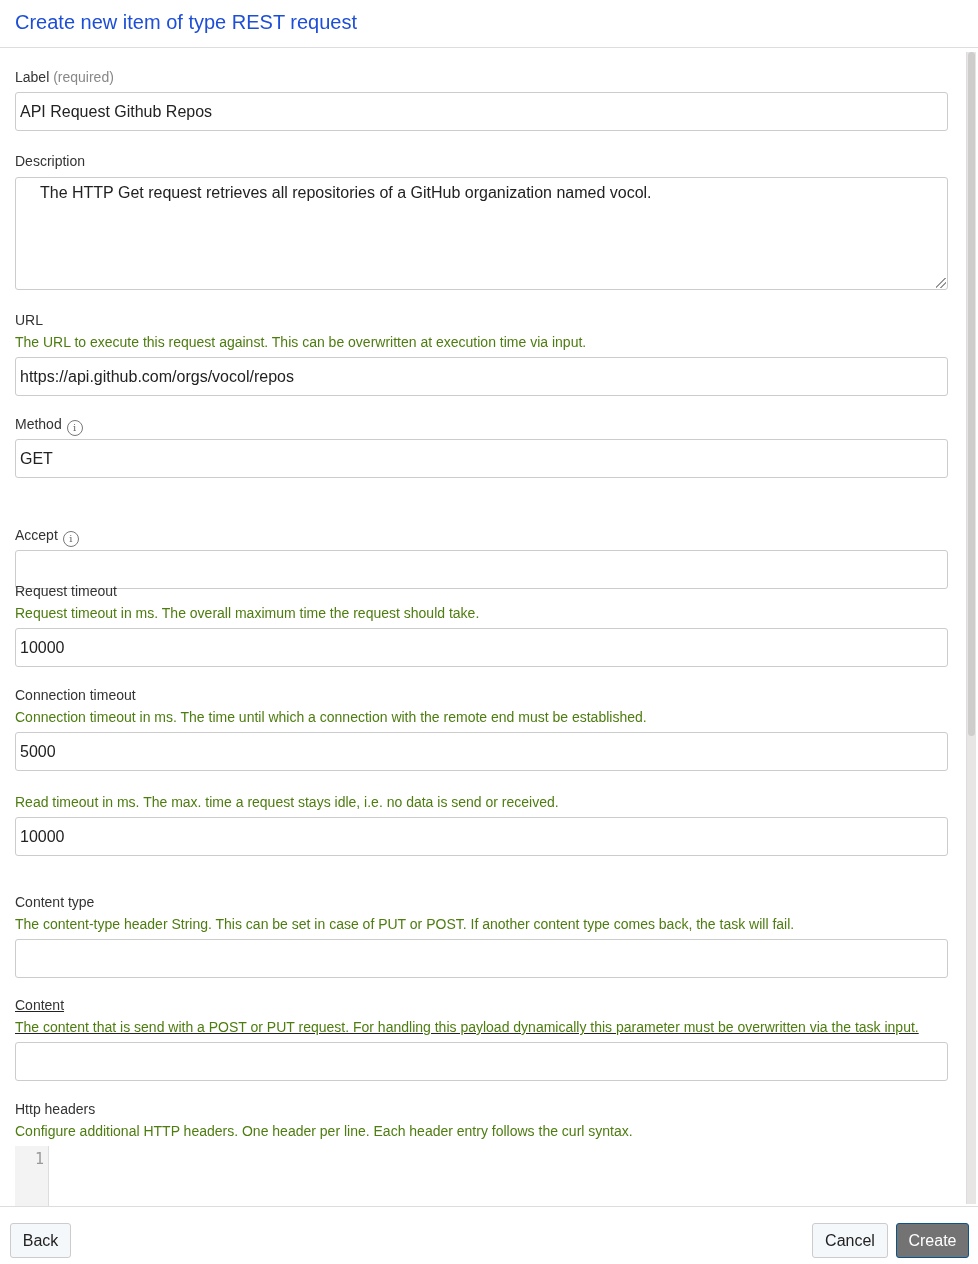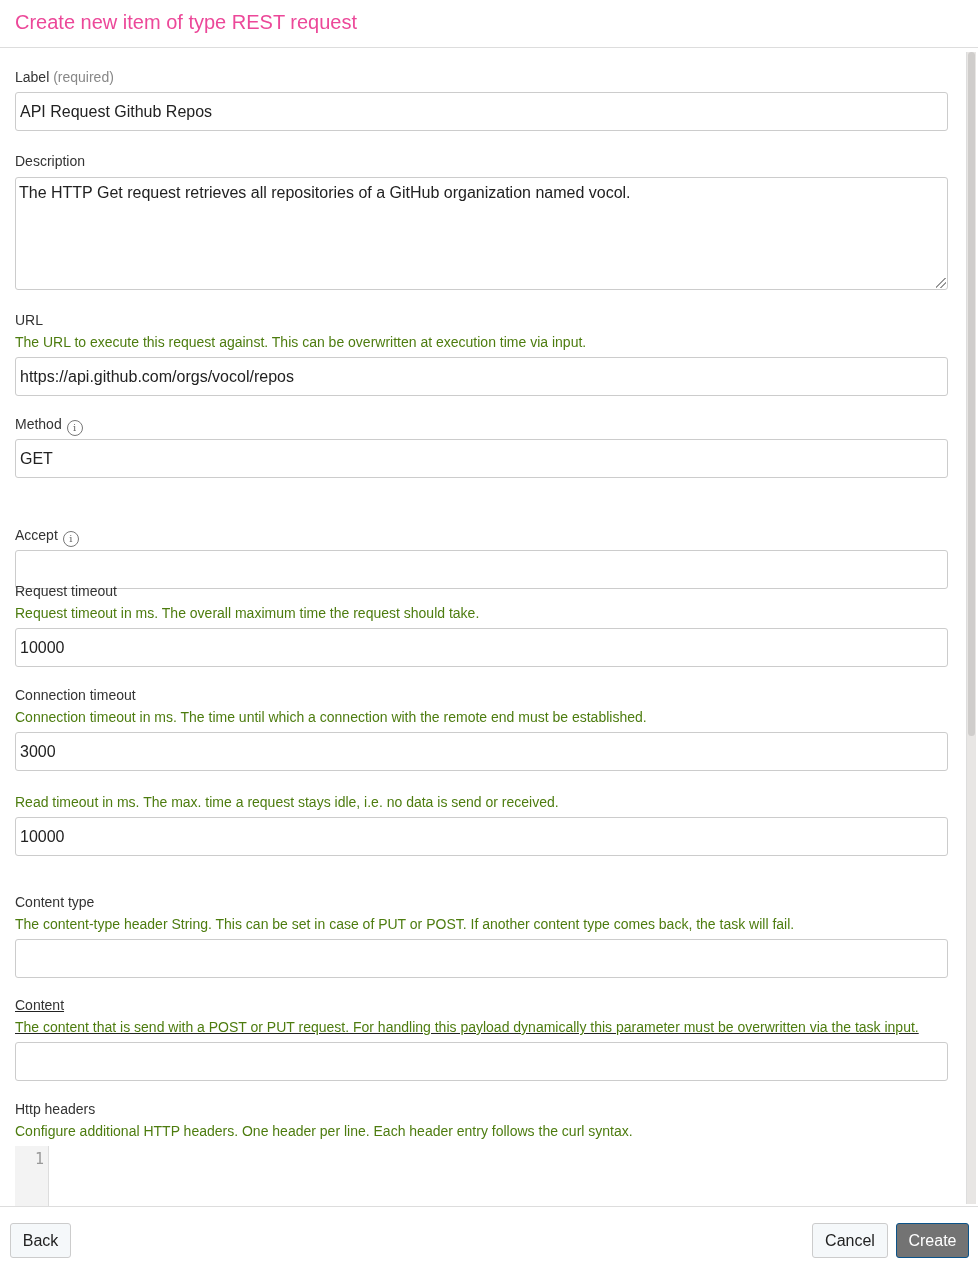--- a/index.html
+++ b/index.html
@@ -1,27 +1,27 @@
 <!DOCTYPE html>
 <html><head>
 <meta charset="utf-8">
 <style>
   html, body { margin:0; padding:0; }
   body { width:978px; height:1264px; overflow:hidden; background:#fff; font-family:"Liberation Sans", sans-serif; color:#222; position:relative; }
   .header { position:absolute; left:0; top:0; width:978px; height:48px; border-bottom:1px solid #ddd; box-sizing:border-box; }
-  .header .title { position:absolute; left:15px; top:11px; font-size:20px; color:#ec4899; }
+  .header .title { position:absolute; left:15px; top:11px; font-size:20px; color:#1d4ed8; }
   .body { position:absolute; left:0; top:49px; width:978px; height:1157px; overflow:hidden; }
   .scrollbar { position:absolute; right:2px; top:52px; width:9px; height:1152px; background:#e8e6e4; border-left:1px solid #ddd; }
   .scrollbar .thumb { position:absolute; left:1px; top:0; width:7px; height:684px; background:#cfcdcb; border-radius:4px; }
   .field { position:absolute; left:15px; width:933px; }
   .flabel { font-size:14px; color:#333; height:18px; line-height:18px; }
   .flabel .req { color:#888; }
   .fdesc { font-size:14px; color:#4d7c0f; height:18px; line-height:18px; margin-top:4px; }
   .finput { box-sizing:border-box; width:933px; height:39px; border:1px solid #ccc; border-radius:3px; padding:0 4px; font-size:16px; line-height:37px; color:#222; margin-top:6px; background:#fff; }
-  .ftextarea { box-sizing:border-box; width:933px; height:113px; border:1px solid #ccc; border-radius:3px; padding:6px 3px; font-size:16px; color:#222; margin-top:7px; position:relative; }
+  .ftextarea { box-sizing:border-box; width:933px; height:113px; border:1px solid #ccc; border-radius:3px; padding:6px 24px; font-size:16px; color:#222; margin-top:7px; position:relative; }
   .resize { position:absolute; right:1px; bottom:1px; width:10px; height:10px; background:linear-gradient(135deg, transparent 45%, #999 45%, #999 52%, transparent 52%, transparent 70%, #999 70%, #999 77%, transparent 77%); }
   .info { display:inline-block; width:14px; height:14px; border:1px solid #777; border-radius:50%; font-size:10px; line-height:14px; text-align:center; color:#666; margin-left:5px; vertical-align:-2px; font-family:"DejaVu Serif", serif; }
   .code { position:absolute; left:15px; top:1096px; width:933px; height:70px; }
   .gutter { position:absolute; left:0; top:0; width:34px; height:70px; background:#f3f3f3; border-right:1px solid #ddd; font-family:"DejaVu Sans Mono", monospace; font-size:15px; color:#999; text-align:right; box-sizing:border-box; padding-right:4px; padding-top:4px; }
   .footer { position:absolute; left:0; top:1206px; width:978px; height:58px; border-top:1px solid #ddd; box-sizing:border-box; background:#fff; }
   .btn { position:absolute; top:16px; height:35px; box-sizing:border-box; border:1px solid #ccc; border-radius:3px; background:#f5f8fa; font-size:16px; line-height:33px; text-align:center; color:#222; }
   .btn.primary { background:#737373; border-color:#0b5389; color:#fff;text-align:center; }
 </style>
 </head>
 <body>
@@ -60,21 +60,21 @@
 
 <div class="field" style="top:582px;">
   <div class="flabel">Request timeout</div>
   <div class="fdesc">Request timeout in ms. The overall maximum time the request should take.</div>
   <div class="finput">10000</div>
 </div>
 
 <div class="field" style="top:686px;">
   <div class="flabel">Connection timeout</div>
   <div class="fdesc">Connection timeout in ms. The time until which a connection with the remote end must be established.</div>
-  <div class="finput">3000</div>
+  <div class="finput">5000</div>
 </div>
 
 <div class="field" style="top:789px;">
   <div class="fdesc">Read timeout in ms. The max. time a request stays idle, i.e. no data is send or received.</div>
   <div class="finput">10000</div>
 </div>
 
 <div class="field" style="top:893px;">
   <div class="flabel">Content type</div>
   <div class="fdesc">The content-type header String. This can be set in case of PUT or POST. If another content type comes back, the task will fail.</div>

